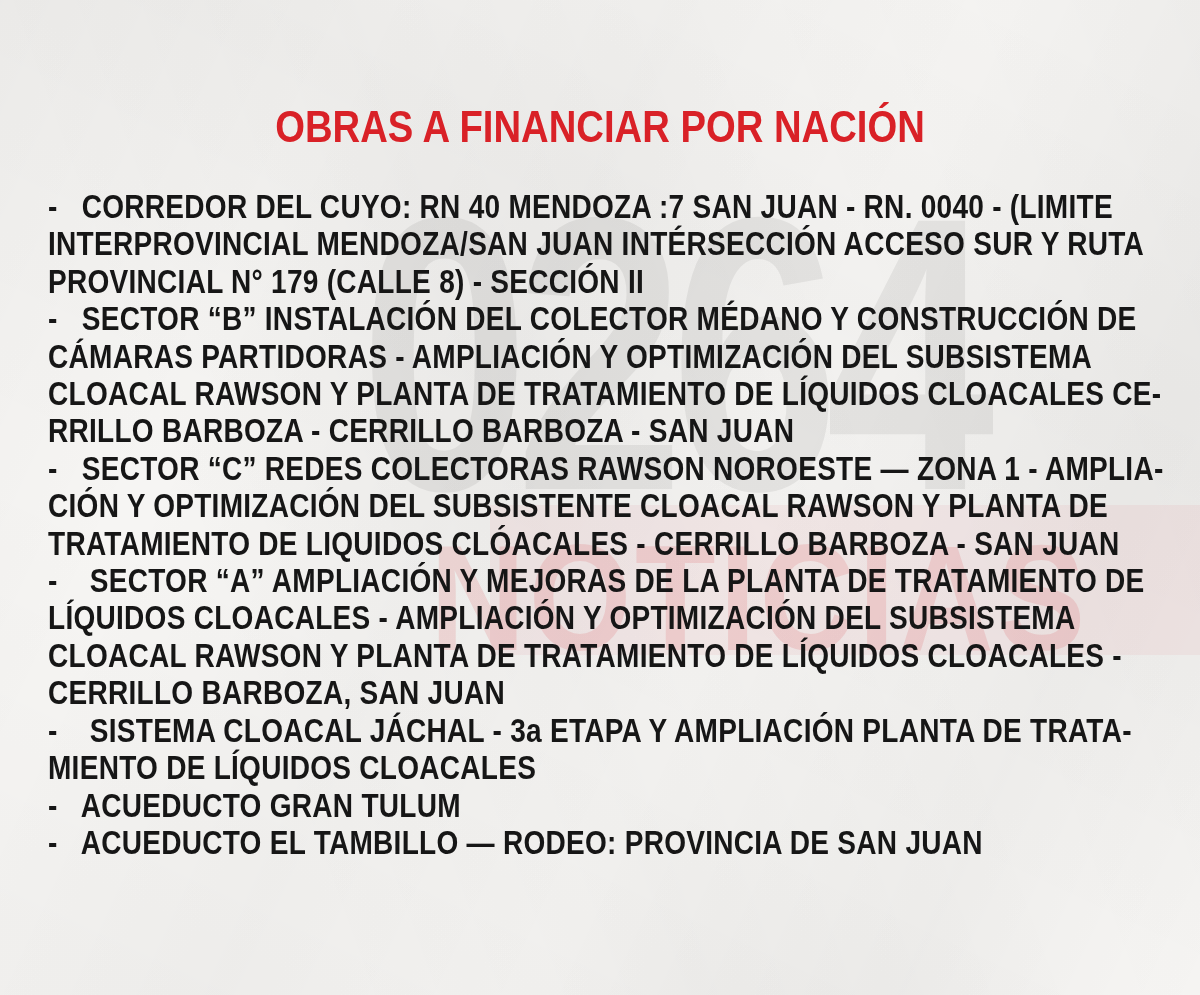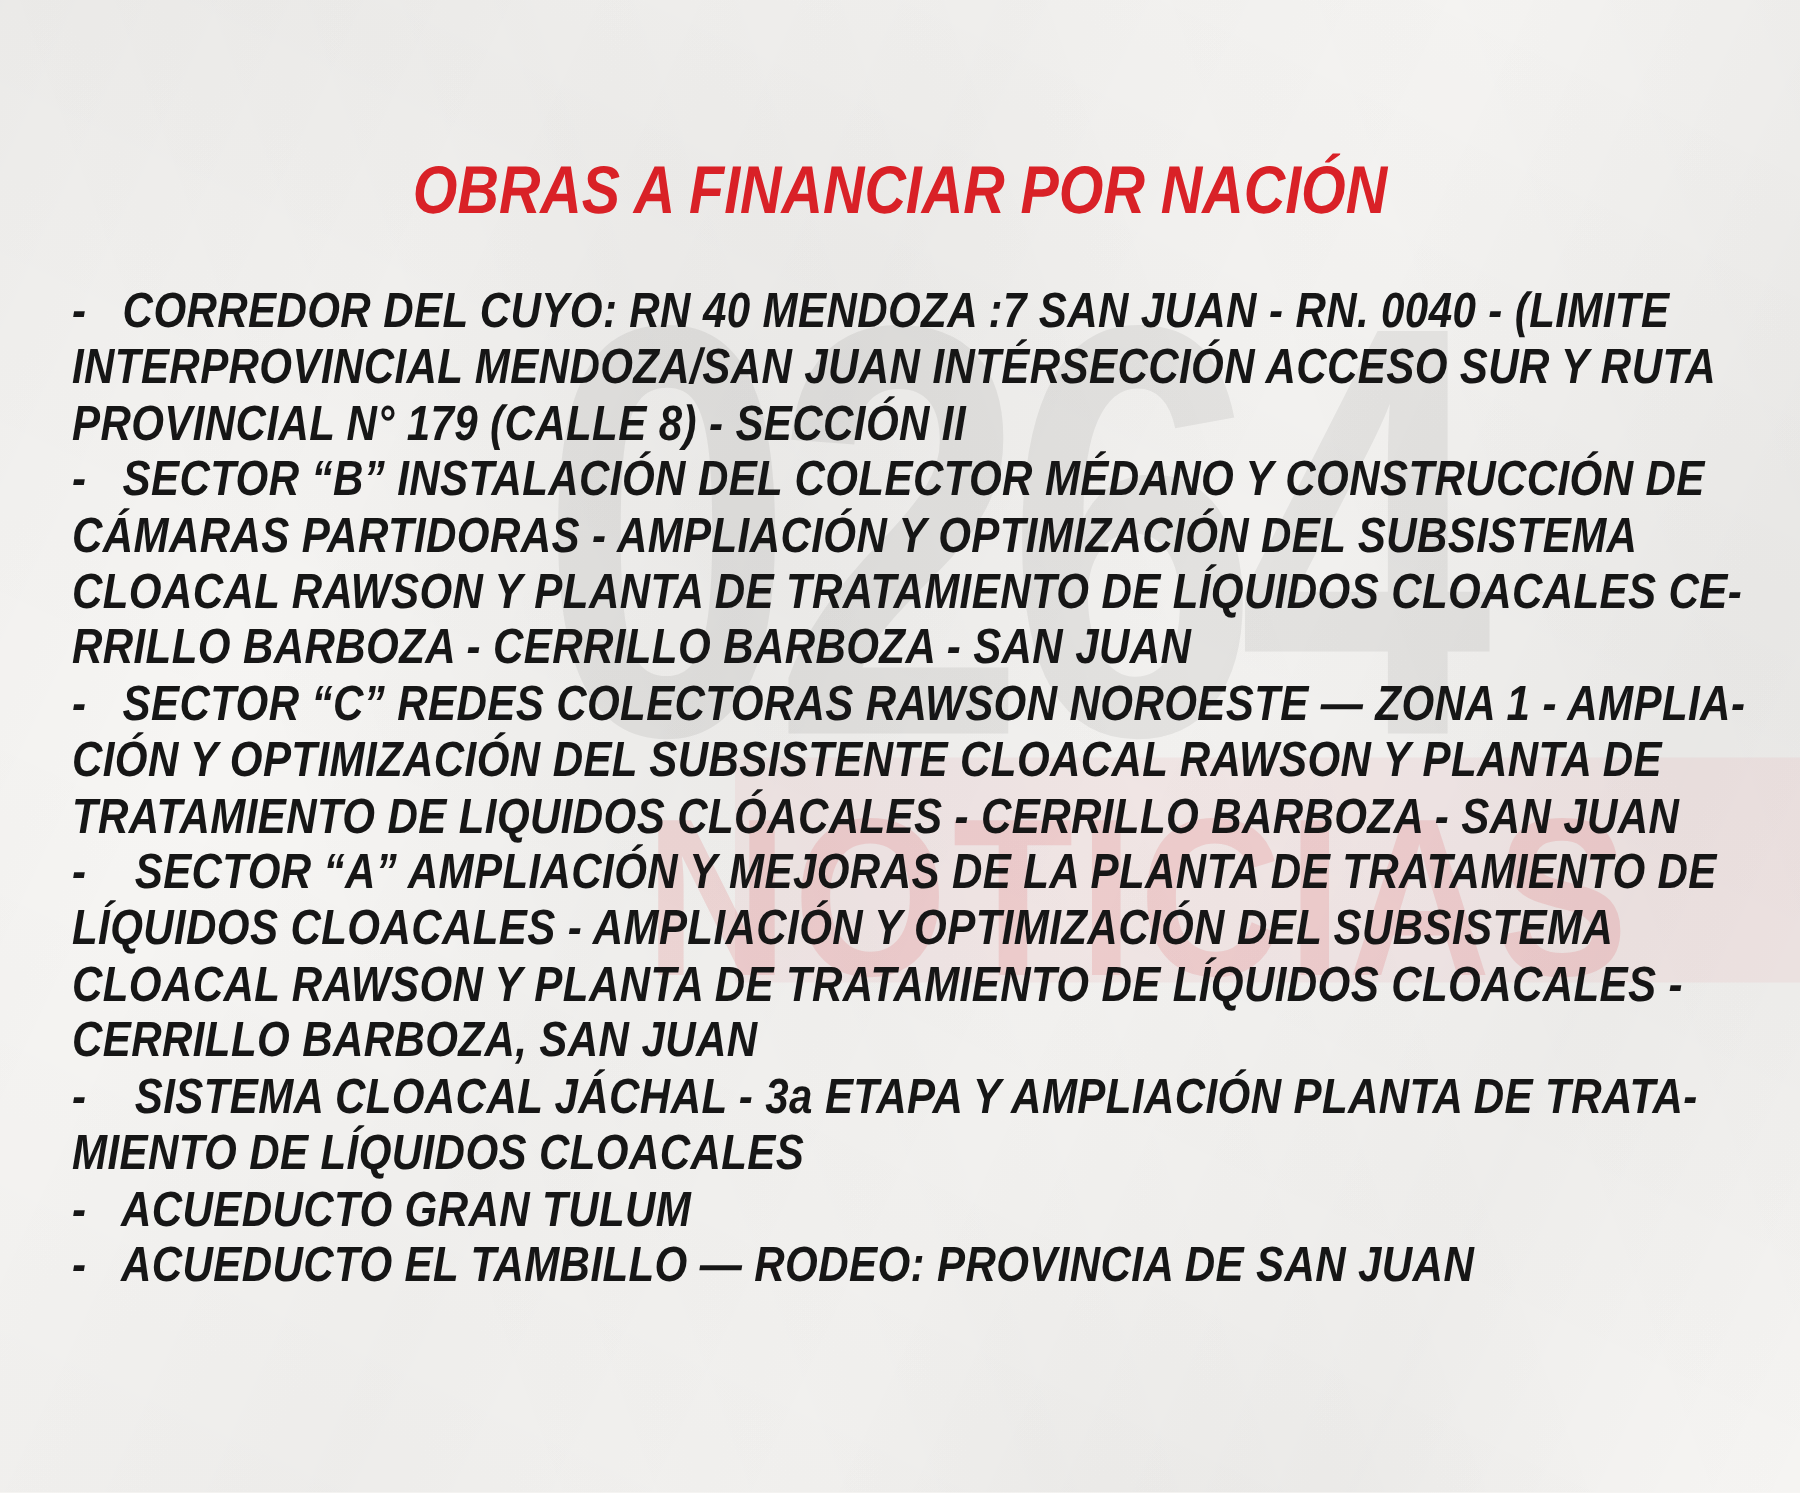--- a/index.html
+++ b/index.html
@@ -56,21 +56,20 @@
     letter-spacing: 4px;
     color: rgba(214,28,36,0.12);
     transform: scaleX(0.88);
     transform-origin: 0 0;
     white-space: nowrap;
   }
   .content {
     position: absolute;
     inset: 0;
     z-index: 2;
-    font-style: italic;
   }
   .page-title {
     position: absolute;
     top: 101px;
     left: 0;
     width: 100%;
     margin: 0;
     text-align: center;
     font-size: 45px;
     font-weight: bold;

